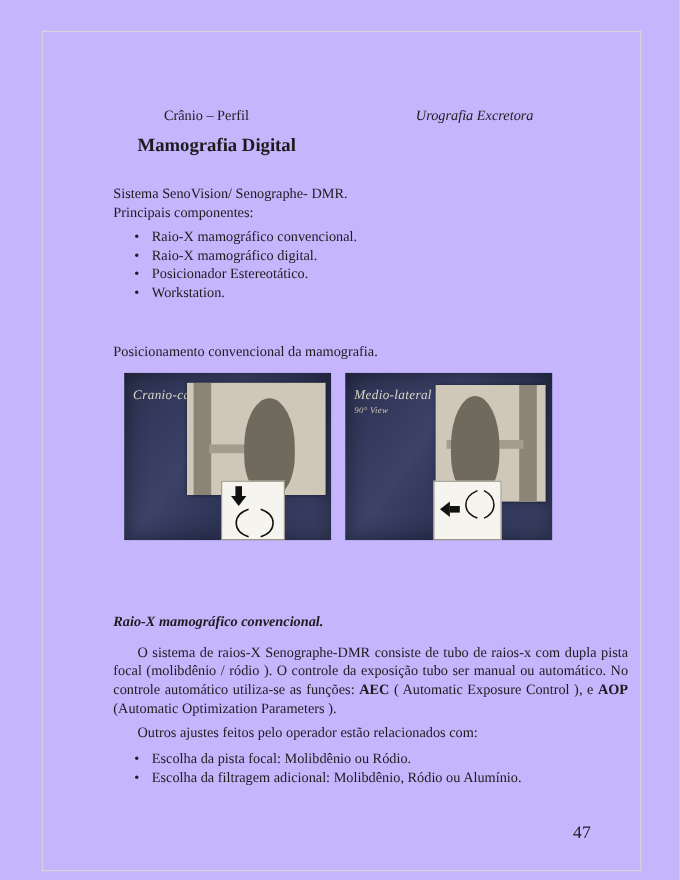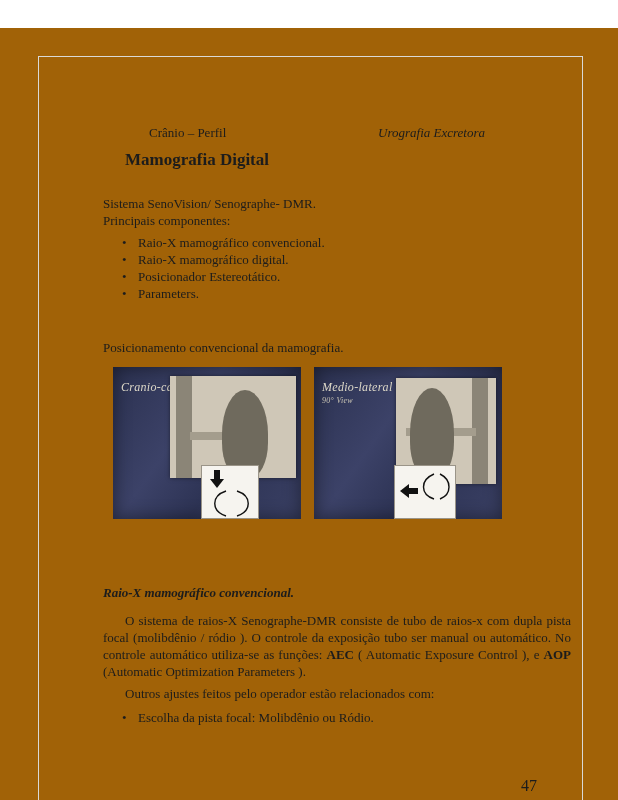--- a/index.html
+++ b/index.html
@@ -2,21 +2,21 @@
 <html><head>
 <meta charset="utf-8">
 <style>
   * { margin:0; padding:0; box-sizing:border-box; }
   html,body { background:#ffffff; }
   body {
     width:618px; height:800px; position:relative; overflow:hidden;
     font-family:"Liberation Serif","DejaVu Serif",serif;
     color:#1c1c1c; font-size:13px; line-height:17px;
   }
-  .page { position:absolute; inset:0; background:#a16207;margin-top:28px; }
+  .page { position:absolute; inset:0; background:#c4b5fd; }
   .scan-frame {
     position:absolute; left:38px; top:28px; width:545px; height:764px;
     border:1px solid #d9d9d6; pointer-events:none;
   }
   .abs { position:absolute; }
 
   .header-left  { left:149px; top:96px; }
   .header-right { left:378px; top:96px;font-style:italic; }
 
   .doc-title { left:125px; top:123px; font-weight:bold; font-size:17px; }
@@ -82,21 +82,21 @@
 
   <div class="abs doc-title">Mamografia  Digital</div>
 
   <div class="abs intro-1">Sistema SenoVision/ Senographe- DMR.</div>
   <div class="abs intro-2">Principais  componentes:</div>
 
   <ul class="abs bullets components">
     <li>Raio-X mamográfico convencional.</li>
     <li>Raio-X  mamográfico digital.</li>
     <li>Posicionador Estereotático.</li>
-    <li>Parameters.</li>
+    <li>Workstation.</li>
   </ul>
 
   <div class="abs caption">Posicionamento convencional da mamografia.</div>
 
   <figure class="fig fig-1">
     <div class="fig-label">
       <span>Cranio-caudal</span>
       <span class="fig-sublabel"></span>
     </div>
     <div class="photo">
@@ -139,16 +139,17 @@
   </figure>
 
   <div class="abs subsection">Raio-X mamográfico convencional.</div>
 
   <p class="abs para"><span>O sistema de raios-X  Senographe-DMR  consiste de tubo de raios-x com   dupla pista focal (molibdênio / ródio ).  O controle da exposição tubo ser manual ou automático. No controle automático utiliza-se as funções: </span><b>AEC</b><span> ( Automatic Exposure Control ),  e </span><b>AOP</b><span> (Automatic Optimization Parameters ).</span></p>
 
   <div class="abs operator-line">Outros ajustes feitos pelo operador estão relacionados com:</div>
 
   <ul class="abs bullets adjustments">
     <li>Escolha da pista focal:  Molibdênio ou  Ródio.</li>
+    <li>Escolha da filtragem adicional:  Molibdênio, Ródio ou Alumínio.</li>
   </ul>
 
   <div class="abs page-number">47</div>
 </div>
 
 </body></html>

